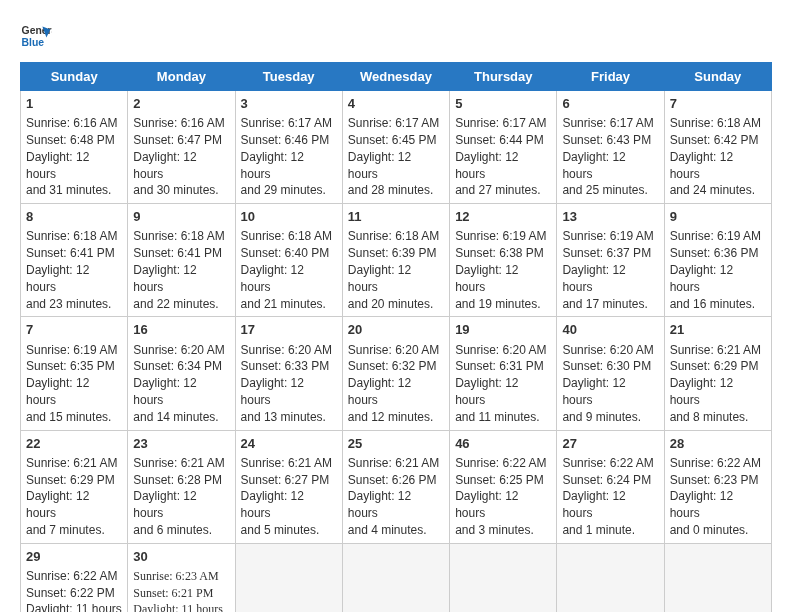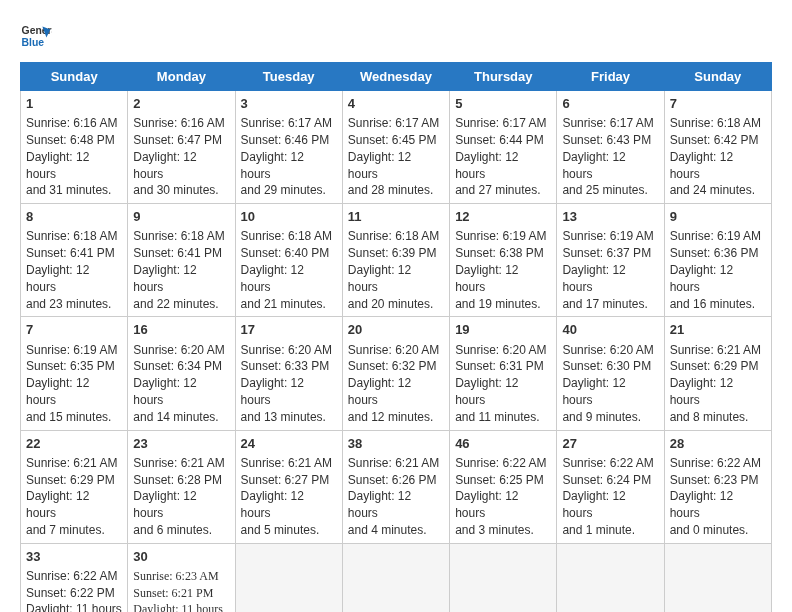--- a/index.html
+++ b/index.html
@@ -274,21 +274,21 @@
 and 6 minutes.</div>
         </td>
         <td>
           <span class="day-num">24</span>
           <div class="day-info" style="white-space: pre-line;">Sunrise: 6:21 AM
 Sunset: 6:27 PM
 Daylight: 12 hours
 and 5 minutes.</div>
         </td>
         <td>
-          <span class="day-num">38</span>
+          <span class="day-num">25</span>
           <div class="day-info" style="white-space: pre-line;">Sunrise: 6:21 AM
 Sunset: 6:26 PM
 Daylight: 12 hours
 and 4 minutes.</div>
         </td>
         <td>
           <span class="day-num">46</span>
           <div class="day-info" style="white-space: pre-line;">Sunrise: 6:22 AM
 Sunset: 6:25 PM
 Daylight: 12 hours
@@ -304,21 +304,21 @@
         <td>
           <span class="day-num">28</span>
           <div class="day-info" style="white-space: pre-line;">Sunrise: 6:22 AM
 Sunset: 6:23 PM
 Daylight: 12 hours
 and 0 minutes.</div>
         </td>
       </tr>
       <tr>
         <td>
-          <span class="day-num">33</span>
+          <span class="day-num">29</span>
           <div class="day-info" style="white-space: pre-line;">Sunrise: 6:22 AM
 Sunset: 6:22 PM
 Daylight: 11 hours
 and 59 minutes.</div>
         </td>
         <td>
           <span class="day-num">30</span>
           <div class="day-info" style="white-space: pre-line; font-family: Liberation Serif, serif;">Sunrise: 6:23 AM
 Sunset: 6:21 PM
 Daylight: 11 hours

